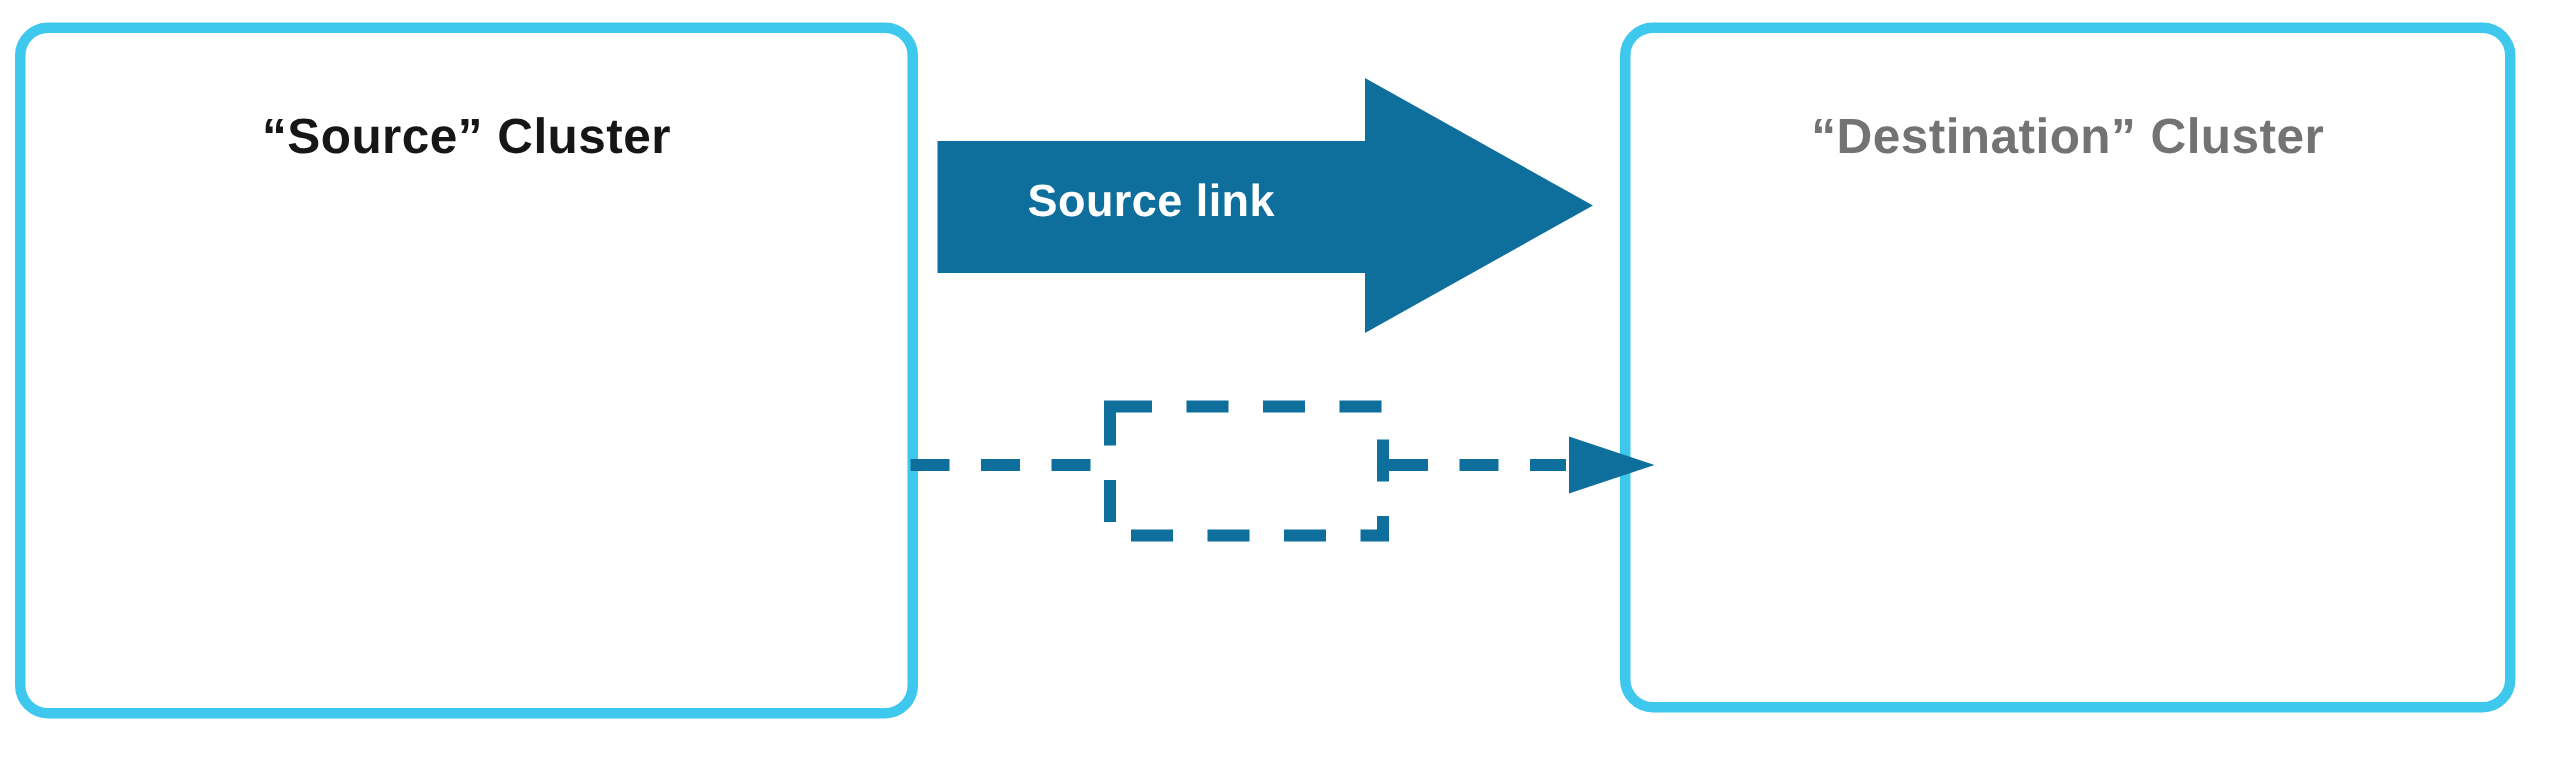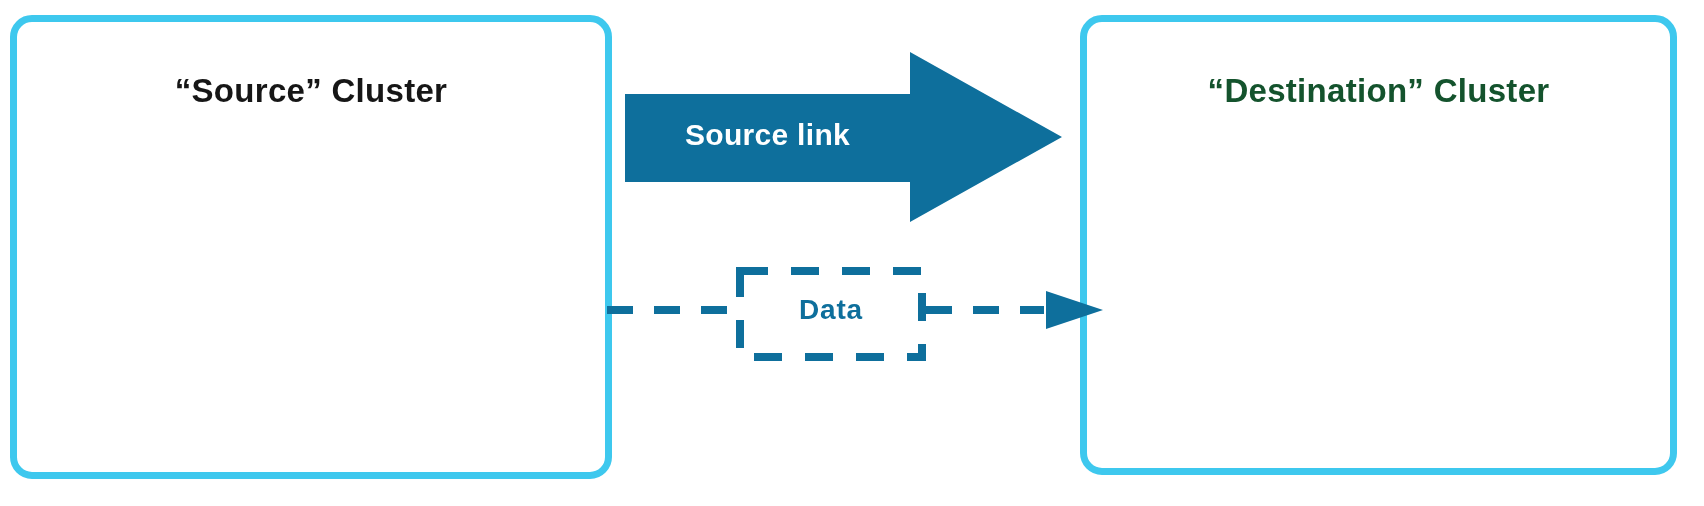--- a/index.html
+++ b/index.html
@@ -81,33 +81,32 @@
 </head>
 <body>
 
 <div class="canvas">
 
   <div class="cluster-box box-source" style="border-color: rgb(62, 200, 238); background-color: rgb(255, 255, 255);">
     <div class="box-title" style="color: rgb(22, 22, 22);">“Source” Cluster</div>
   </div>
 
   <div class="cluster-box box-destination" style="border-color: rgb(62, 200, 238); background-color: rgb(255, 255, 255);">
-    <div class="box-title" style="color: #14532d;">“Destination” Cluster</div>
+    <div class="box-title" style="color: #737373;">“Destination” Cluster</div>
   </div>
 
   <svg class="shapes-layer" viewBox="0 0 1704 506" xmlns="http://www.w3.org/2000/svg">
 
     <polygon points="625,94 910,94 910,52 1062,137 910,222 910,182 625,182" fill="#0E6F9C"></polygon>
 
     <line x1="607" y1="310" x2="737" y2="310" stroke-width="8" stroke-dasharray="26 21" stroke="#0E6F9C"></line>
 
     <rect x="740" y="271" width="182" height="86" stroke-width="8" stroke-dasharray="28 23" fill="#FFFFFF" stroke="#0E6F9C"></rect>
 
     <line x1="926" y1="310" x2="1044" y2="310" stroke-width="8" stroke-dasharray="26 21" stroke="#0E6F9C"></line>
 
     <polygon points="1046,291 1103,310 1046,329" fill="#0E6F9C"></polygon>
   </svg>
 
   <div class="cluster-link-label" style="color: rgb(255, 255, 255);">Source link</div>
 
-  <div class="data-label" style="color: rgb(14, 111, 156);">Data</div>
 
 </div>
 
 </body></html>

